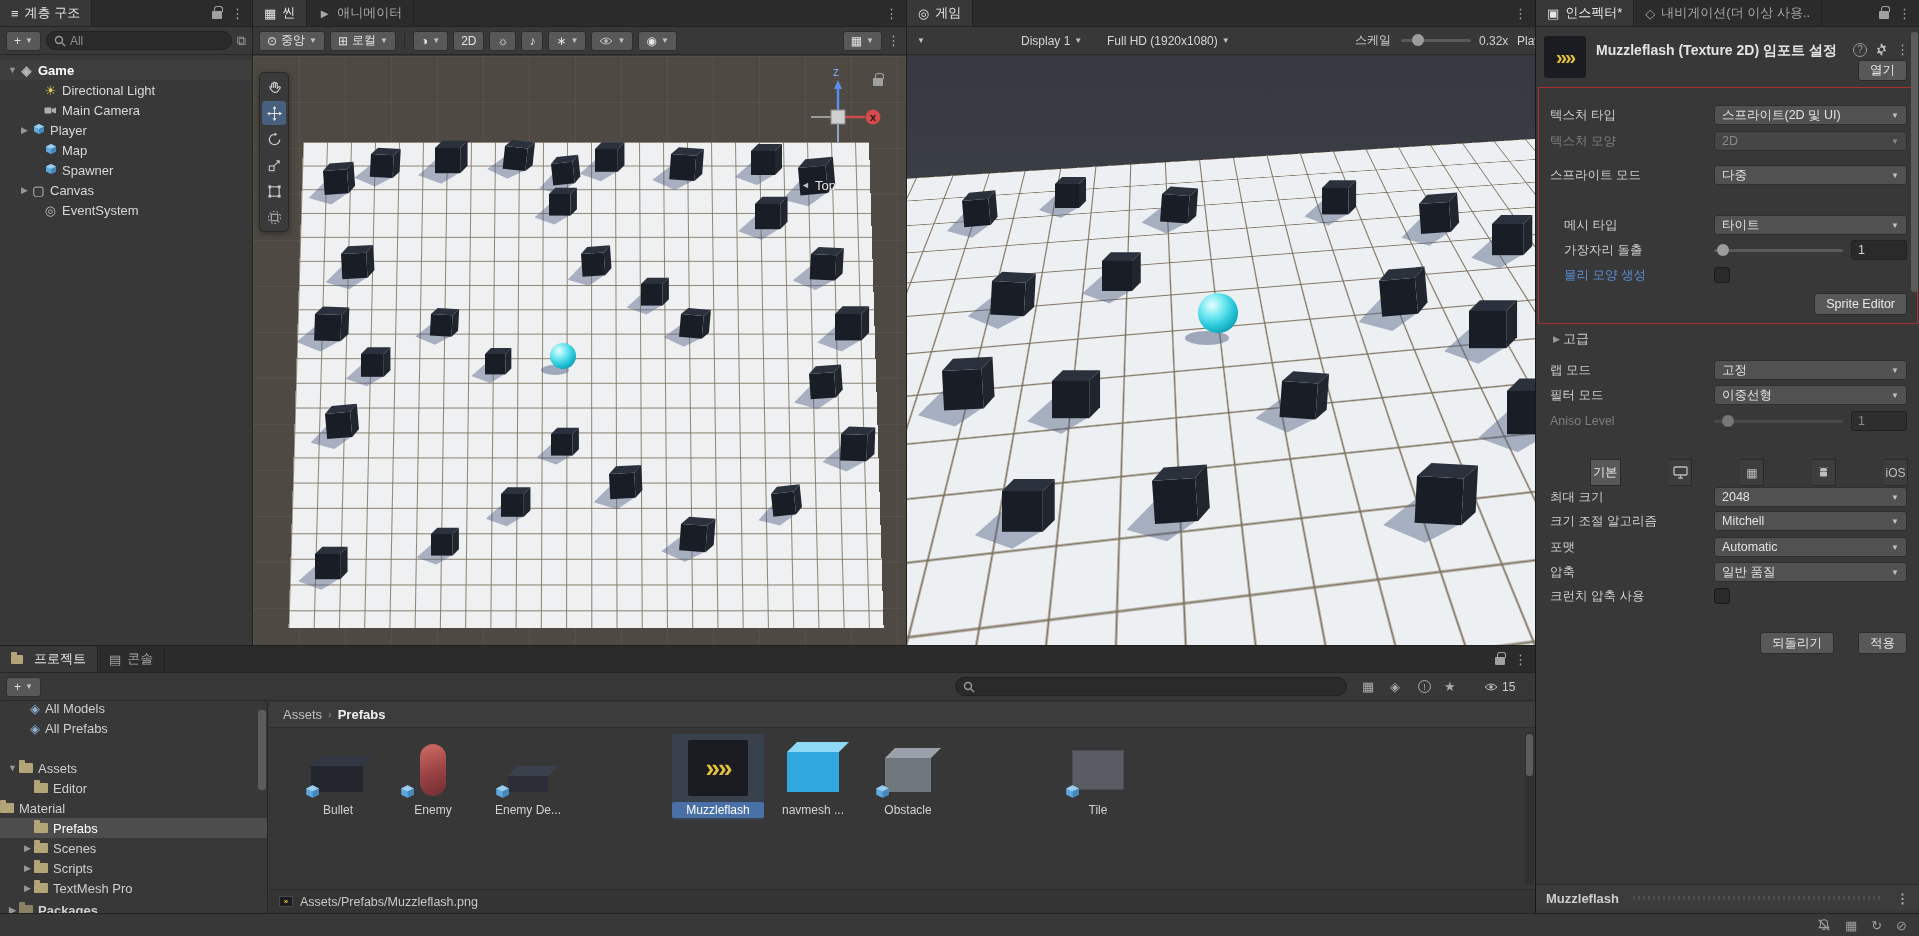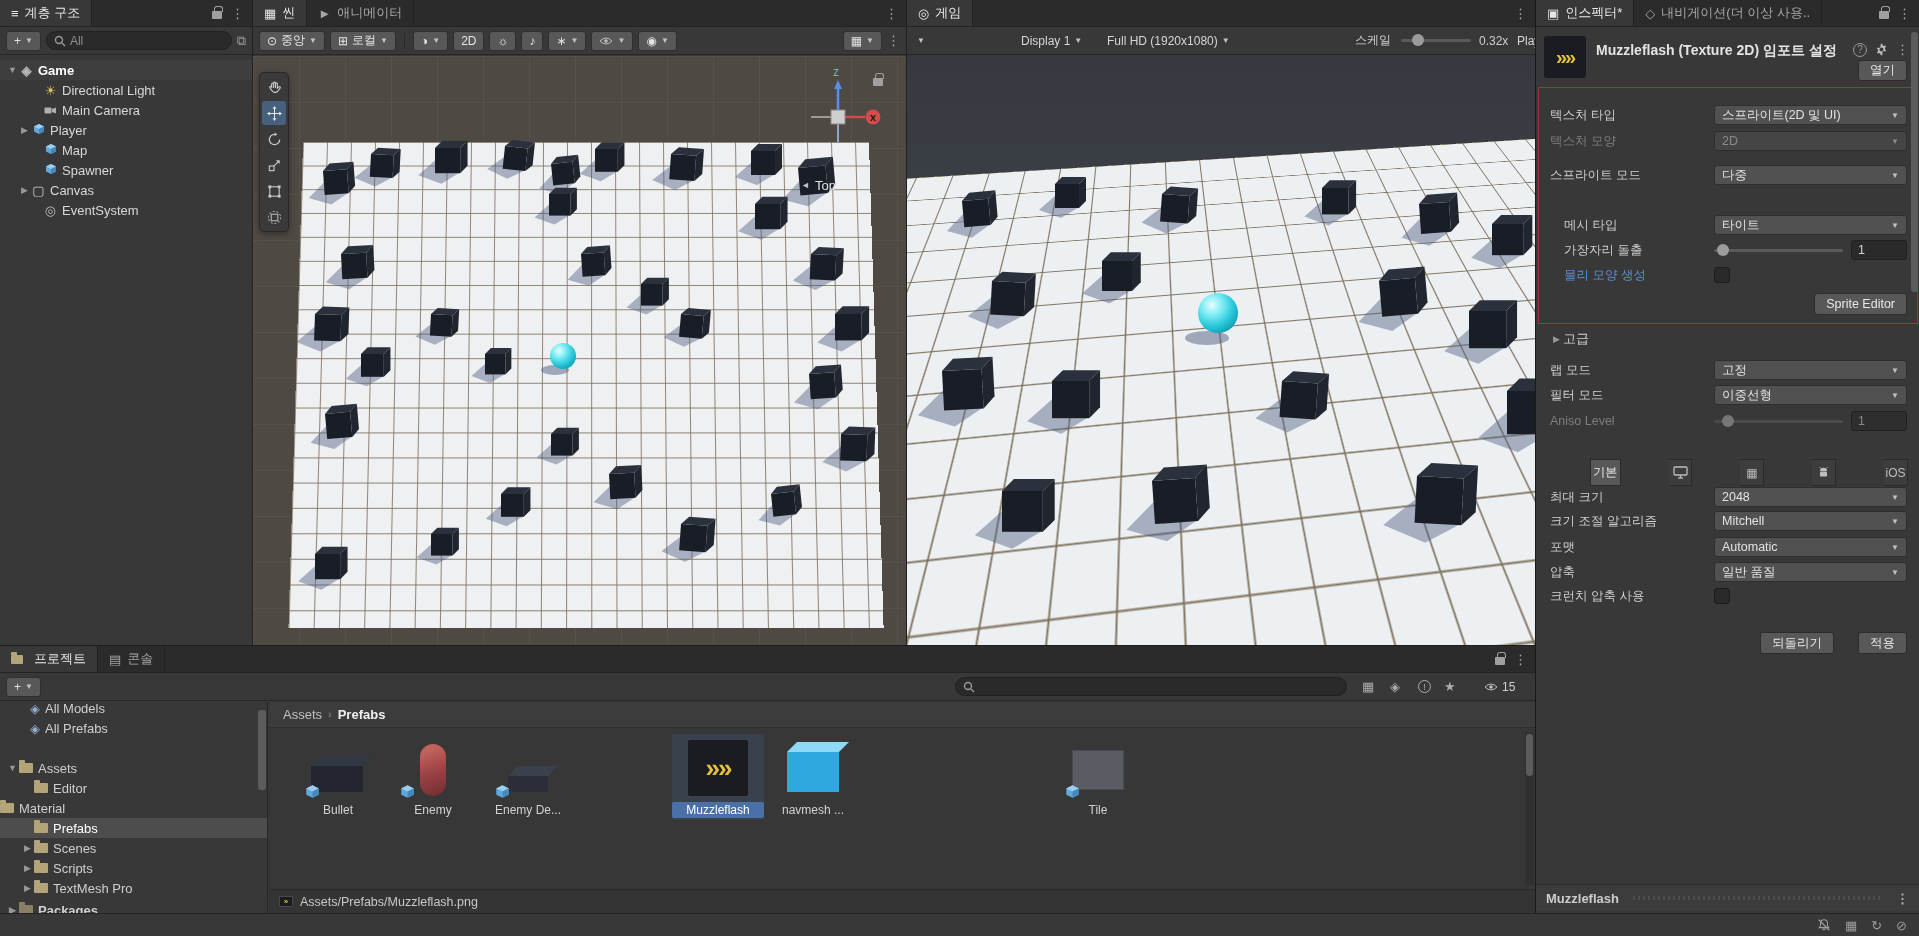--- a/index.html
+++ b/index.html
@@ -734,20 +734,29 @@
           <span class="mz">»»</span>
         </div>
         <div class="alabel">Muzzleflash</div>
       </div>
       <div class="asset" style="left:498px">
         <div class="aicon">
           <span class="cub" style="--f:#2FA8DF;--t:#8ED9F6;left:8px;width:52px;height:40px"></span>
         </div>
         <div class="alabel">navmesh ...</div>
       </div>
+      <div class="asset" style="left:593px">
+        <div class="aicon">
+          <span class="cub" style="--f:#70767E;--t:#9BA1AA;left:11px;width:46px;height:34px"></span>
+          <svg class="badge" width="15" height="15" viewBox="0 0 12 12">
+              <use href="#pcube"></use>
+            </svg>
+        </div>
+        <div class="alabel">Obstacle</div>
+      </div>
       <div class="asset" style="left:783px">
         <div class="aicon">
           <span class="tileic"></span>
           <svg class="badge" width="15" height="15" viewBox="0 0 12 12">
               <use href="#pcube"></use>
             </svg>
         </div>
         <div class="alabel">Tile</div>
       </div>
 

